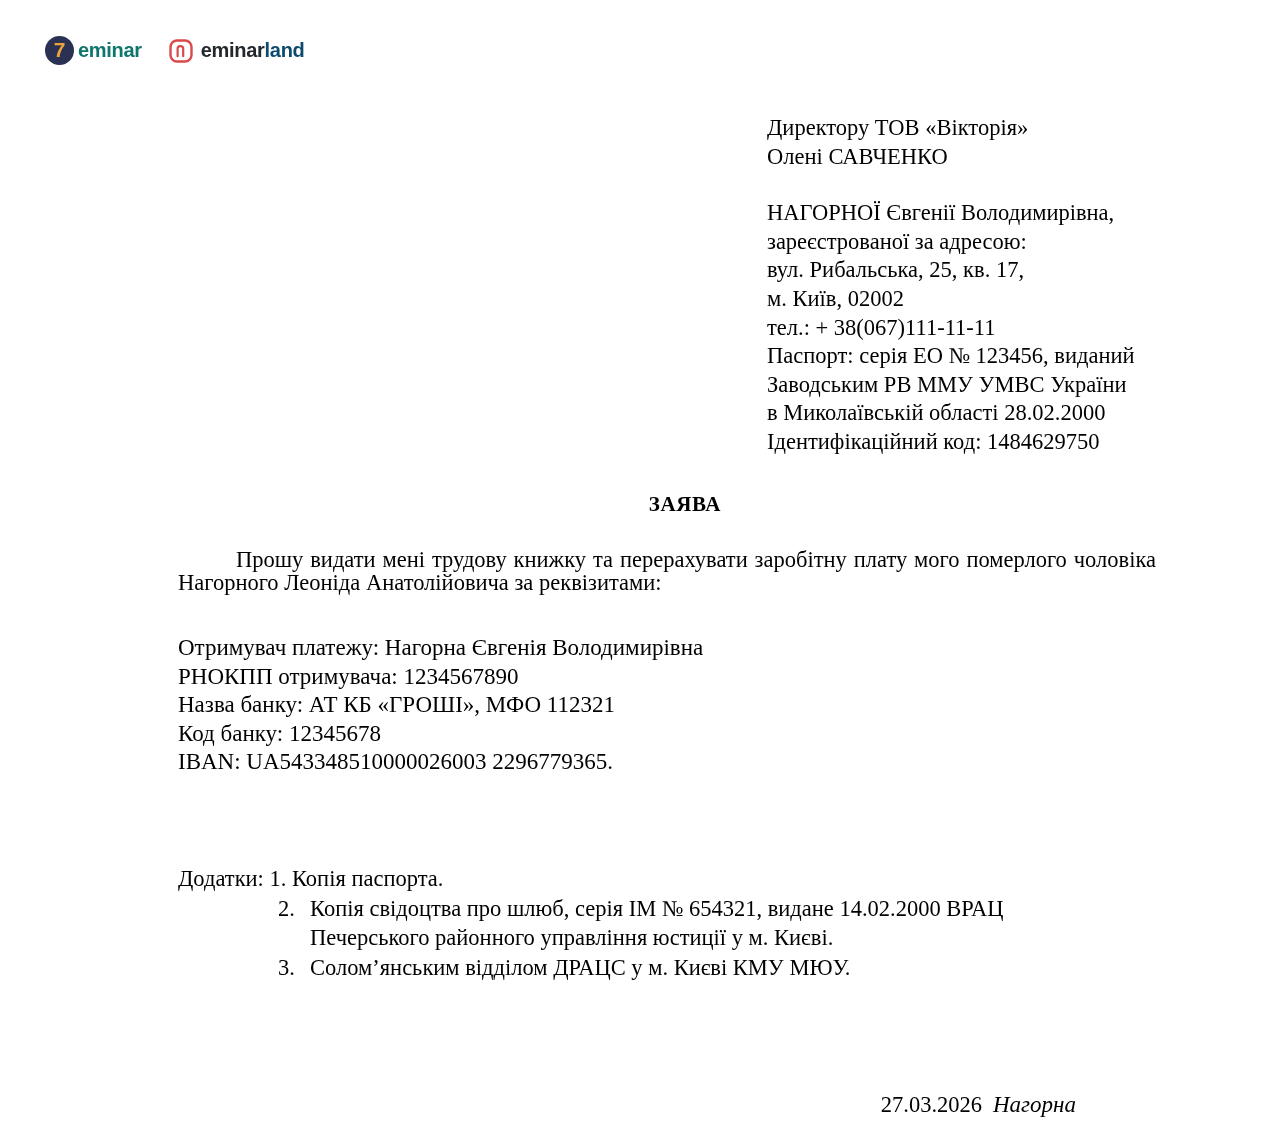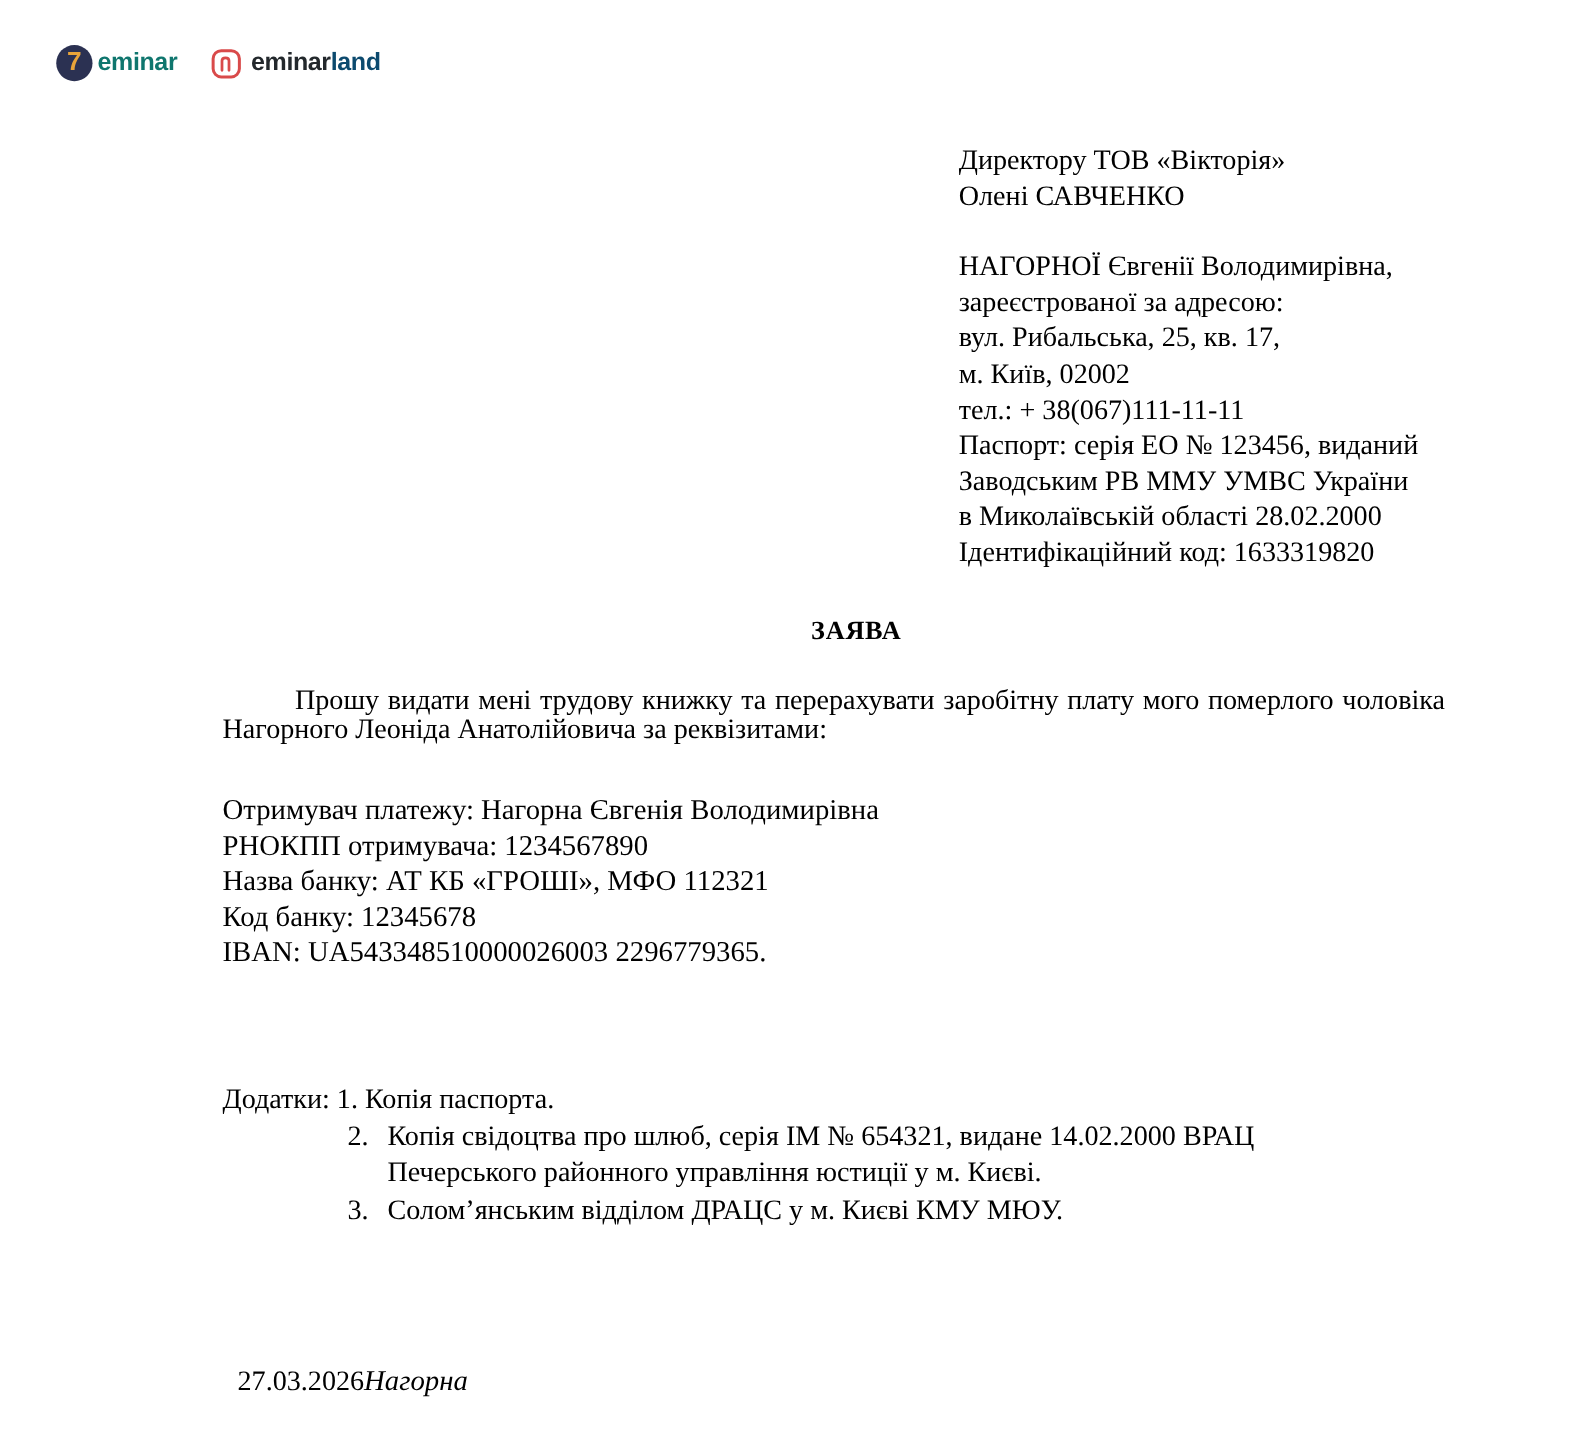--- a/index.html
+++ b/index.html
@@ -145,27 +145,28 @@
   .att-num {
     width: 32px;
     flex: 0 0 auto;
   }
   .att-text {
     flex: 1 1 auto;
   }
 
   .footer {
     position: absolute;
-    left: 190px;
+    left: 160px;
     top: 1092px;
     width: 916px;
     display: flex;
-    justify-content: flex-start;
+    justify-content: flex-end;
     align-items: baseline;
     font-size: 22.5px;
+    gap: 11px;
   }
   .signature {
     font-style: italic;
     font-size: 23px;
   }
 </style>
 </head>
 <body>
 
 <div class="logo-bar">
@@ -198,21 +199,21 @@
     <div>Олені САВЧЕНКО</div>
     <div class="gap"></div>
     <div>НАГОРНОЇ Євгенії Володимирівна,</div>
     <div>зареєстрованої за адресою:</div>
     <div>вул. Рибальська, 25, кв. 17,</div>
     <div>м. Київ, 02002</div>
     <div>тел.: + 38(067)111-11-11</div>
     <div>Паспорт: серія ЕО № 123456, виданий</div>
     <div>Заводським РВ ММУ УМВС України</div>
     <div>в Миколаївській області 28.02.2000</div>
-    <div>Ідентифікаційний код: 1633319820</div>
+    <div>Ідентифікаційний код: 1484629750</div>
   </div>
 
   <div class="title">ЗАЯВА</div>
 
   <div class="body-para">Прошу видати мені трудову книжку та перерахувати заробітну плату мого померлого чоловіка Нагорного Леоніда Анатолійовича за реквізитами:</div>
 
   <div class="requisites">
     <div>Отримувач платежу: Нагорна Євгенія Володимирівна</div>
     <div>РНОКПП отримувача:  1234567890</div>
     <div>Назва банку: АТ КБ «ГРОШІ», МФО 112321</div>

